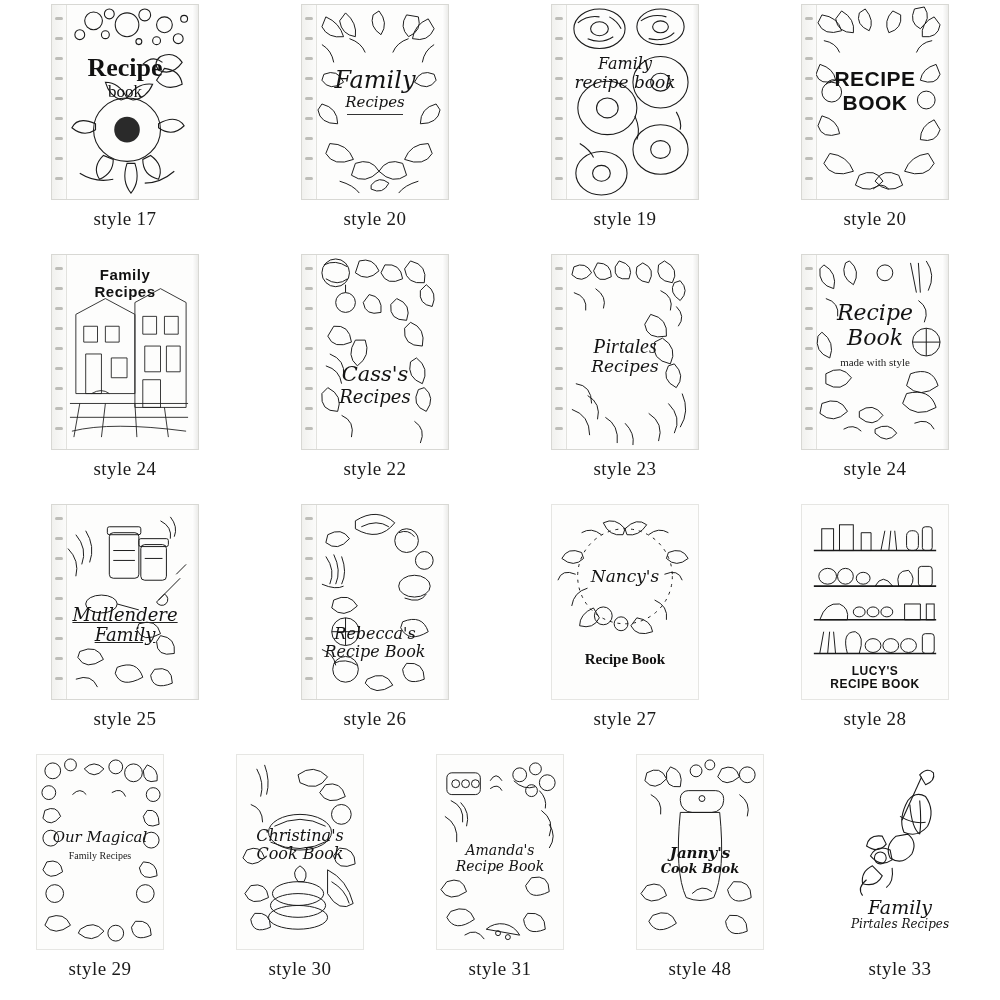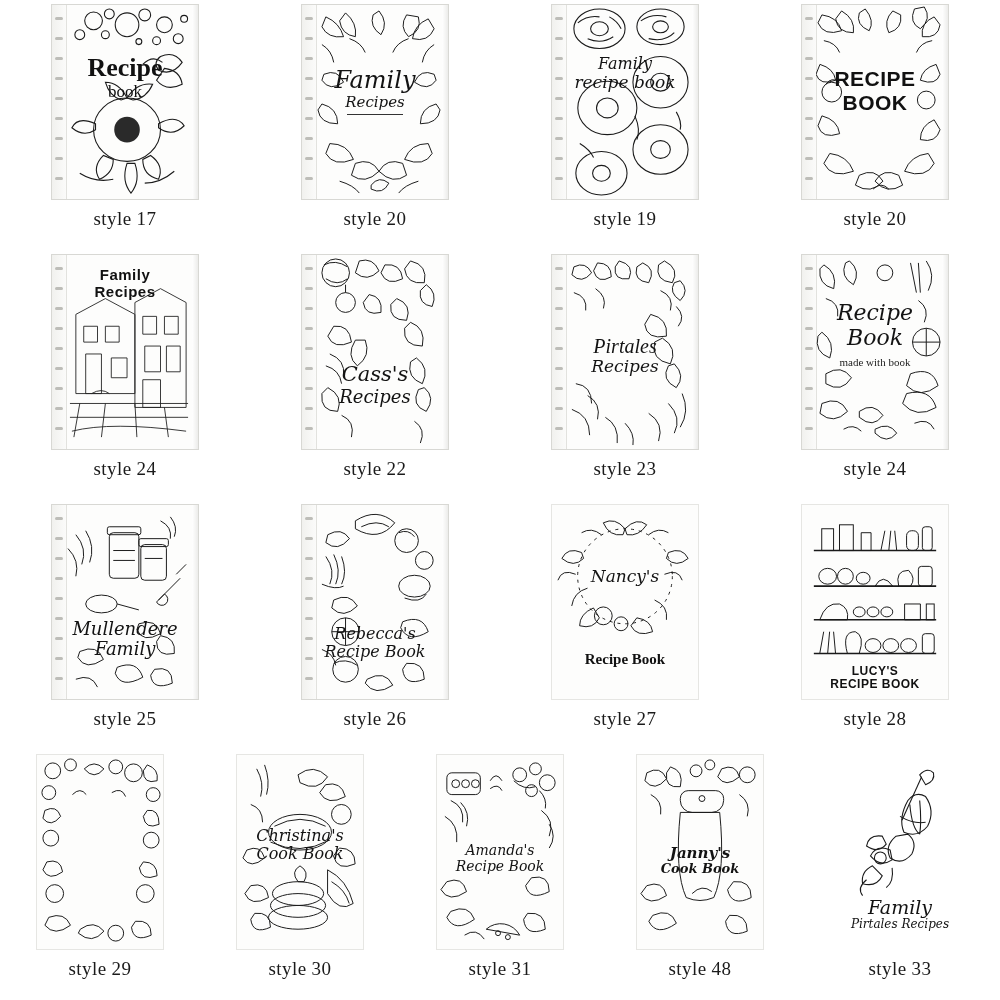--- a/index.html
+++ b/index.html
@@ -495,21 +495,21 @@
                 <path d="M44 158 q14 -10 24 4 q-10 14 -24 2z"></path>
                 <path d="M60 176 q14 -8 22 4 q-10 12 -22 0z"></path>
                 <path d="M28 176 q10 -6 18 2"></path>
                 <path d="M100 170 q14 -6 20 6"></path>
               </g>
             </svg>
           </div>
           <div class="title-box" style="top:46px;">
             <div class="t-script" style="font-size:22px;">Recipe</div>
             <div class="t-script" style="font-size:22px;">Book</div>
-            <div class="t-small" style="font-size:11px; margin-top:6px;">made with book</div>
+            <div class="t-small" style="font-size:11px; margin-top:6px;">made with style</div>
           </div>
         </div>
         <div class="caption">style 24</div>
       </div>
     </div>
 
     <div class="row" style="margin-top:14px;">
 
       <div class="cell">
         <div class="cover c-r3">
@@ -543,21 +543,21 @@
                 <path d="M52 100 l22 6"></path>
                 <path d="M74 120 q18 -6 22 10 q-18 10 -24 -4z"></path>
                 <path d="M96 132 q16 2 14 18 q-18 4 -18 -12z"></path>
                 <path d="M14 148 q18 -8 24 8 q-18 12 -26 -2z"></path>
                 <path d="M52 164 q20 -8 26 10 q-22 12 -28 -4z"></path>
                 <path d="M90 166 q18 -4 18 14 q-20 8 -22 -8z"></path>
                 <path d="M10 176 q16 -6 22 8"></path>
               </g>
             </svg>
           </div>
-          <div class="title-box" style="top:114px;">
+          <div class="title-box" style="top:100px;text-decoration:underline;">
             <div class="t-script" style="font-size:18px;">Mullendere</div>
             <div class="t-script" style="font-size:18px;">Family</div>
           </div>
         </div>
         <div class="caption">style 25</div>
       </div>
 
       <div class="cell">
         <div class="cover c-r3">
           <div class="spiral">
@@ -705,20 +705,24 @@
                 <circle cx="18" cy="140" r="9"></circle>
                   <circle cx="110" cy="140" r="9"></circle>
                 <path d="M12 164 q16 -6 22 8 q-16 12 -26 0z"></path>
                 <path d="M44 176 q14 -10 24 2 q-12 14 -26 2z"></path>
                 <circle cx="80" cy="180" r="8"></circle>
                 <path d="M100 168 q16 -2 16 14 q-18 8 -20 -8z"></path>
                 <path d="M36 40 q8 -8 14 0 M76 38 q10 -6 14 4"></path>
               </g>
             </svg>
           </div>
+          <div class="title-box" style="top:74px;">
+            <div class="t-script" style="font-size:15px;">Our Magical</div>
+            <div class="t-small" style="font-size:10px; margin-top:4px;">Family Recipes</div>
+          </div>
         </div>
         <div class="caption">style 29</div>
       </div>
 
       <div class="cell">
         <div class="cover c-r4" style="border-color:#e6e6e3;">
           <div class="inner" style="left:0; right:0;">
             <svg class="svgfill" viewBox="0 0 128 196" preserveAspectRatio="none">
               <g stroke="#1a1a1a" fill="none" stroke-width="1">
                 <path d="M20 14 q8 14 4 28 M28 10 q6 16 2 30"></path>

